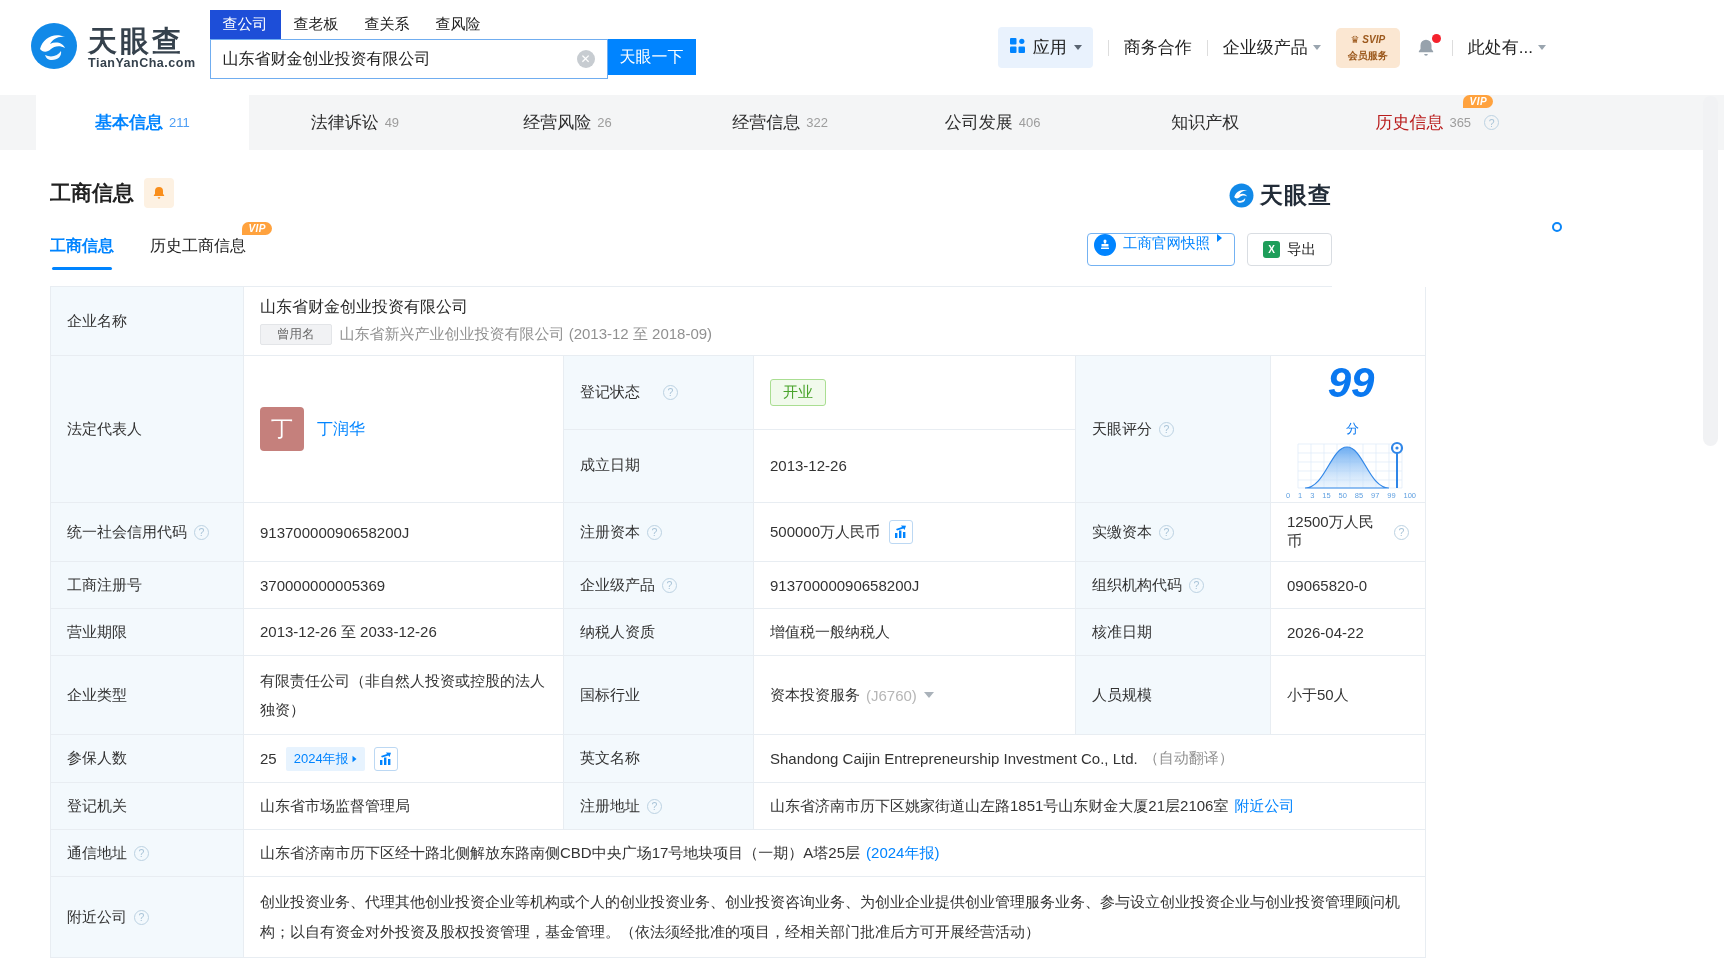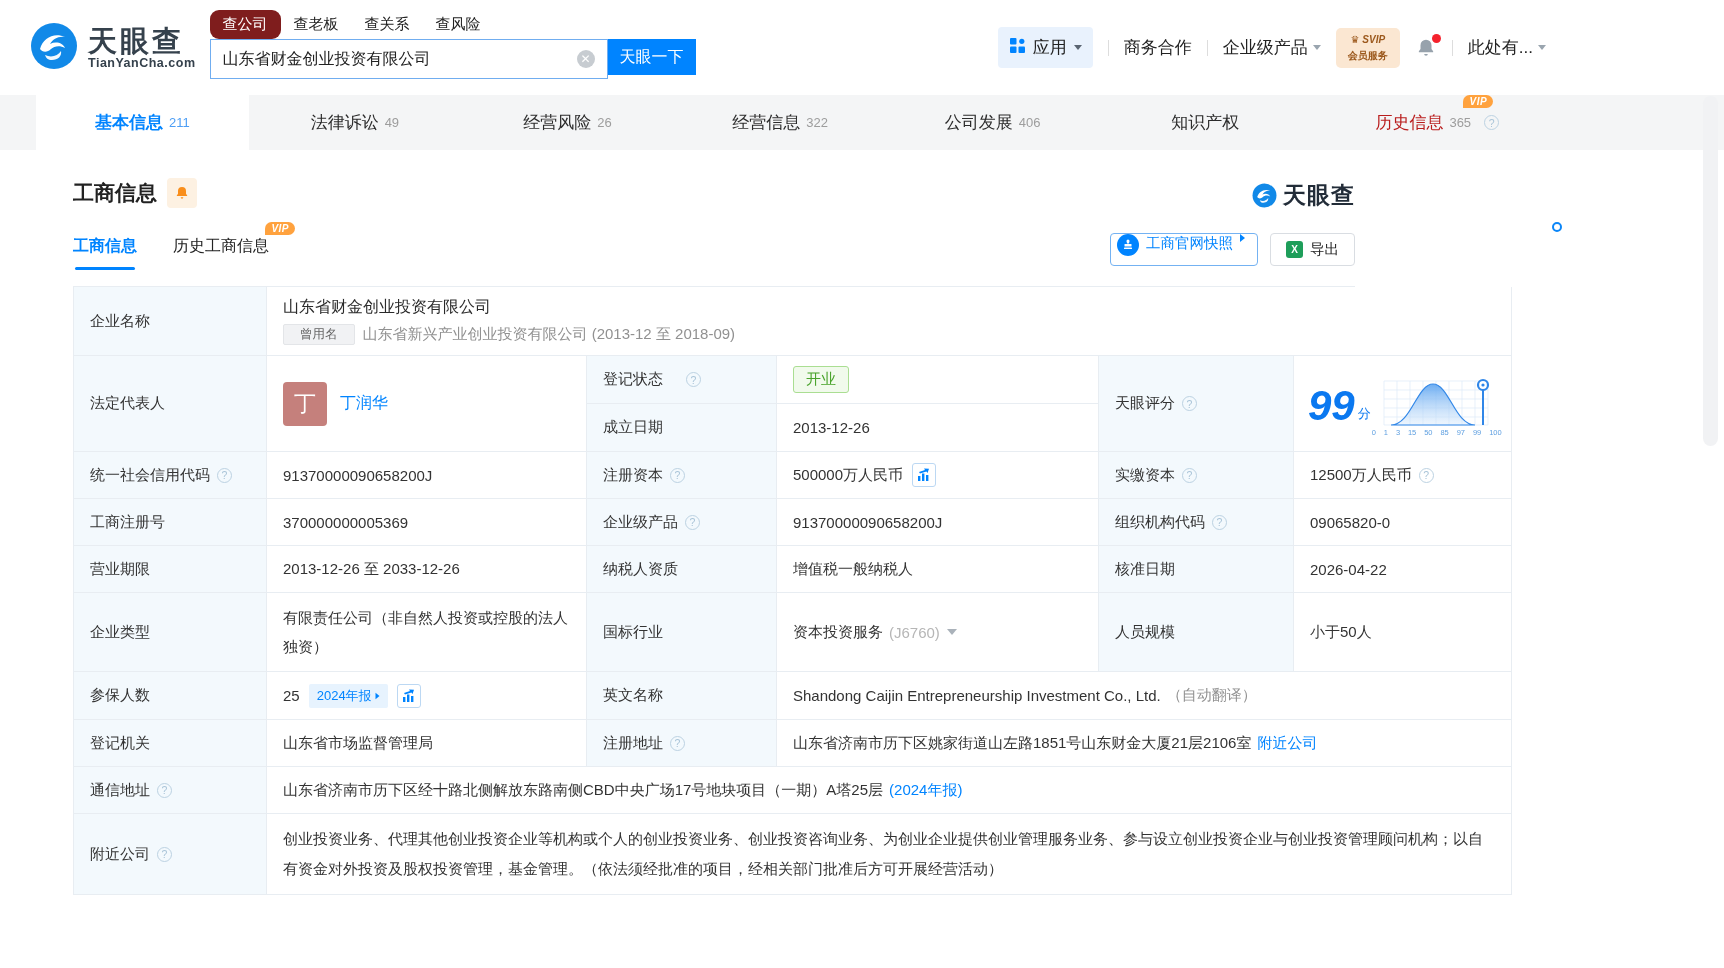--- a/index.html
+++ b/index.html
@@ -12,21 +12,21 @@
   .logo-text { display:flex; flex-direction:column; }
   .logo-title { font-size:29px; font-weight:700; color:#35414c; letter-spacing:3px; line-height:30px;}
   .logo-domain { font-size:12.5px; font-weight:700; color:#35414c; letter-spacing:.5px; }
   .banner { margin-left:14px; background:#e23636; color:#fff; padding:9px 14px; border-radius:3px; font-size:15px; line-height:23px; }
   .banner-l1 { letter-spacing:5px; }
   .banner-l2 { letter-spacing:1px; }
 
   .search { margin-left:14px; display:flex; flex-direction:column; margin-top:-6px; }
   .search-tabs { display:flex; align-items:flex-end; }
   .search-tab { font-size:15px; color:#222; padding:5px 13px; cursor:pointer; }
-  .search-tab.active { background:#7f1d1d; color:#fff;border-radius:9px; }
+  .search-tab.active { background:#1d4ed8; color:#fff; }
   .search-row { display:flex; }
   .search-box { width:398px; height:40px; border:1px solid #70adf0; background:#fff; display:flex; align-items:center; padding:0 12px; }
   .search-box input { border:none; outline:none; flex:1; font-size:16px; color:#222; font-family:inherit; }
   .clear-icon { width:18px; height:18px; border-radius:50%; background:#c7ccd1; color:#fff; font-size:12px; display:flex; align-items:center; justify-content:center; cursor:pointer; flex:none; }
   .search-btn { width:88px; height:36px; background:#0084ff; color:#fff; font-size:16px; border:none; display:flex; align-items:center; justify-content:center; cursor:pointer; font-family:inherit; }
 
   .header-nav { margin-left:auto; margin-right:178px; display:flex; align-items:center; gap:15px; font-size:17px; color:#222; }
   .apps-chip { display:flex; align-items:center; gap:7px; background:#e9f2fd; padding:9px 11px; border-radius:4px; cursor:pointer; }
   .caret { width:0; height:0; border-left:4.5px solid transparent; border-right:4.5px solid transparent; border-top:5px solid #5a6572; }
   .caret.lite { border-top-color:#9aa5af; }
@@ -43,21 +43,21 @@
   .tab { flex:1; display:flex; align-items:center; justify-content:center; gap:6px; font-size:17px; color:#2b2b2b; position:relative; cursor:pointer; }
   .tab.active { background:#fff; color:#0084ff; font-weight:700; }
   .tab-count { font-size:13px; color:#9d9d9d; font-weight:400; }
   .tab.active .tab-count { color:#4d9ef5; }
   .tab.history .tab-label { color:#b91c1c;margin-left:39px; }
   .label-wrap { position:relative; display:flex; align-items:center; gap:6px; }
   .vip-tag { background:#ffa23e; color:#fff; font-size:10px; font-weight:700; font-style:italic; padding:1px 6px; border-radius:7px 7px 7px 0; letter-spacing:.5px; }
   .label-wrap .vip-tag { position:absolute; top:-16px; right:6px; }
 
   
-  .content { width:1282px; margin-left:73px; position:relative; }
+  .content { width:1282px; margin-left:50px; position:relative; }
   .section-head { padding-top:28px; display:flex; align-items:center; }
   .section-title { font-size:21px; font-weight:700; color:#222; }
   .bell-btn { margin-left:10px; width:30px; height:30px; background:#fdf1e2; border-radius:4px; display:flex; align-items:center; justify-content:center; cursor:pointer; }
   .watermark { position:absolute; right:0; top:30px; display:flex; align-items:center; gap:6px; }
   .watermark-text { font-size:23px; font-weight:700; color:#222c38; letter-spacing:1px; }
 
   .subtab-row { margin-top:24px; display:flex; align-items:flex-end; position:relative; height:38px; }
   .subtab { font-size:16px; color:#222; margin-right:36px; padding-bottom:13px; position:relative; cursor:pointer; }
   .subtab.active { color:#0084ff; font-weight:600; }
   .subtab.active::after { content:""; position:absolute; left:2px; right:2px; bottom:0; height:3px; background:#0084ff; border-radius:2px; }
@@ -85,21 +85,21 @@
   .light-gray { color:#b6b6b6; }
   .help { display:inline-flex; width:15px; height:15px; border:1px solid #bcd2e2; border-radius:50%; color:#a9c4d8; font-size:10.5px; align-items:center; justify-content:center; margin-left:7px; flex:none; cursor:pointer; font-style:normal; }
   .mid { grid-column:span 2; padding:0; display:grid; grid-template-columns:190px 1fr; border-right:1px solid #e8edf2; border-bottom:1px solid #e8edf2; }
   .m-cell { padding:10px 16px; display:flex; align-items:center; min-height:47px;gap:16px; }
   .m-lab { background:#f3f9fd; border-right:1px solid #e8edf2; }
   .m-top { border-bottom:1px solid #e8edf2; }
   .status-badge { color:#49a32b; background:#f1faec; border:1px solid #aade92; padding:3px 12px; border-radius:3px; font-size:15px; }
   .avatar { width:44px; height:44px; border-radius:4px; background:#c5807c; color:#fff; font-size:22px; display:flex; align-items:center; justify-content:center; cursor:pointer; flex:none; }
   .rep-link { color:#0084ff; margin-left:13px; font-size:16px; cursor:pointer; }
   .link { color:#0084ff; cursor:pointer; }
-  .score-cell { padding:6px 8px 2px 14px; display:flex; align-items:center; }
+  .score-cell { padding:6px 8px 2px 14px; display:flex; align-items:center;flex-direction:column; }
   .score-num { font-size:42px; font-weight:700; font-style:italic; color:#0a78f0; line-height:42px; }
   .score-unit { font-size:13px; color:#0a78f0; margin-left:3px; margin-top:16px; }
   .chart-box { margin-left:auto; display:flex; flex-direction:column; width:132px; }
   .axis-row { display:flex; justify-content:space-between; font-size:7.5px; color:#5e9fe0; margin-top:1px; padding:0 1px; }
   .cap-icon { width:24px; height:24px; border:1px solid #bcd8f3; border-radius:3px; display:flex; align-items:center; justify-content:center; margin-left:9px; background:#fff; cursor:pointer; flex:none; }
   .chip { background:#e7f3fe; color:#0084ff; font-size:13px; padding:3px 8px; border-radius:2px; margin-left:9px; display:flex; align-items:center; gap:3px; cursor:pointer; }
   .chip .tri-right { border-left-color:#0084ff; transform:scale(.8); }
   .industry-caret { margin-left:7px; width:0; height:0; border-left:5px solid transparent; border-right:5px solid transparent; border-top:6px solid #aab2ba; }
   .wrap2 { line-height:29px; }
   .scope-text { line-height:30px; }

